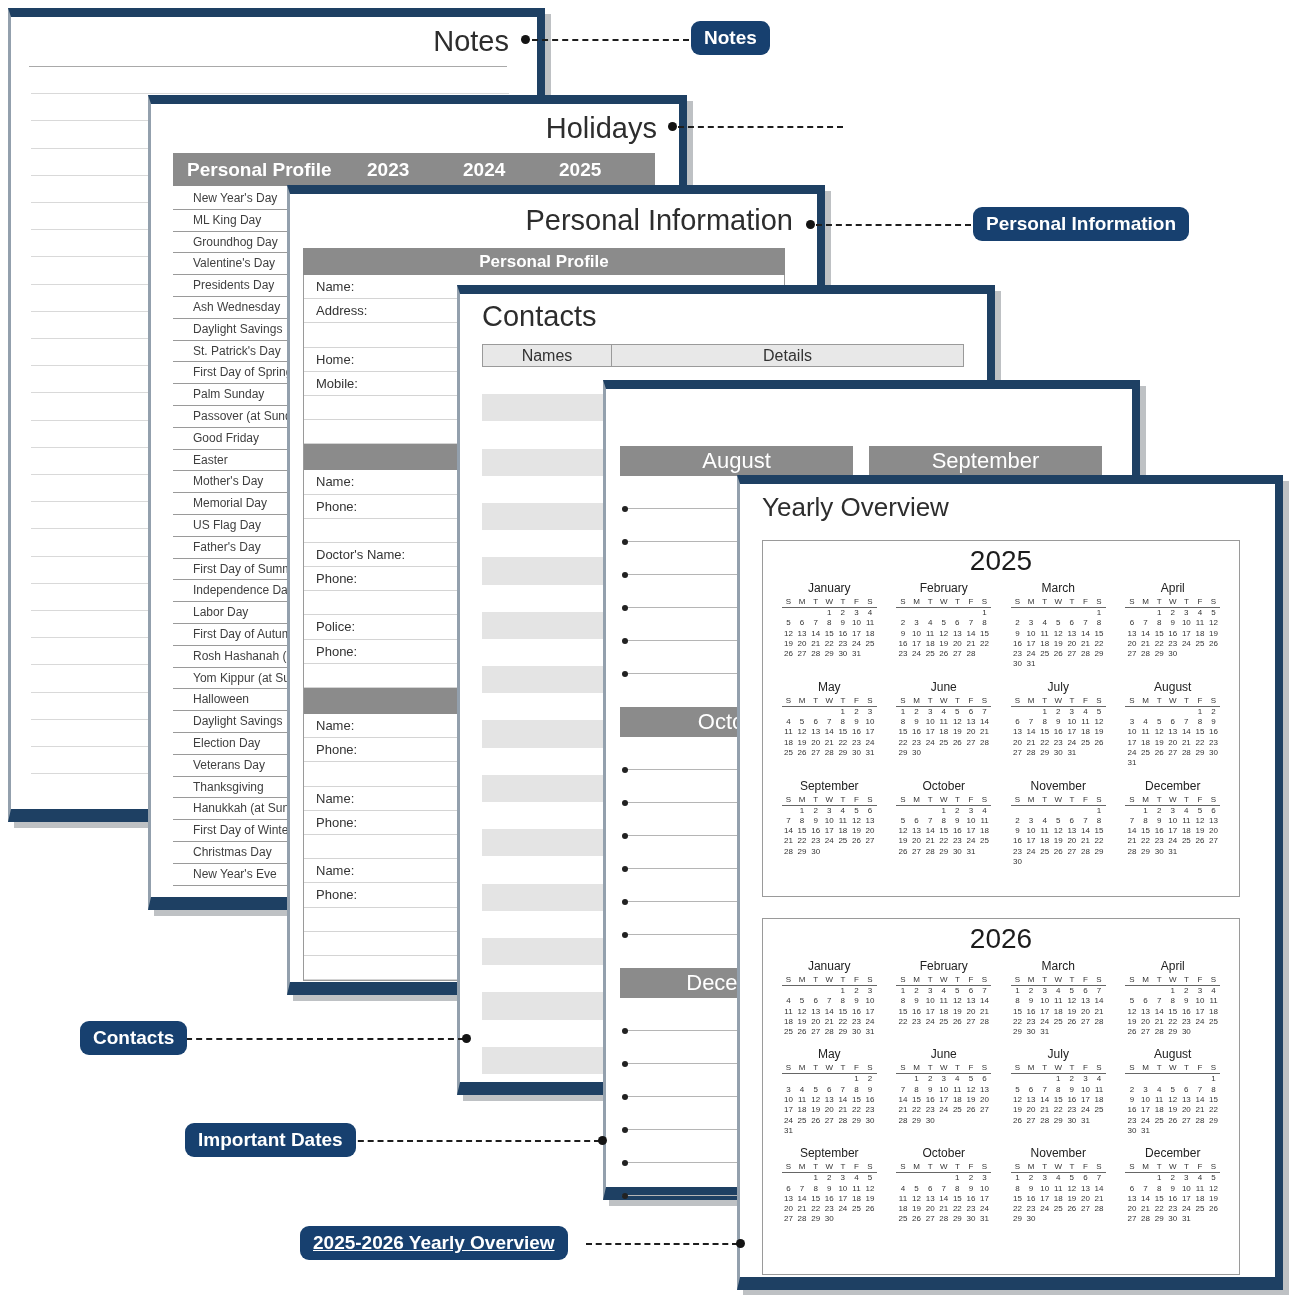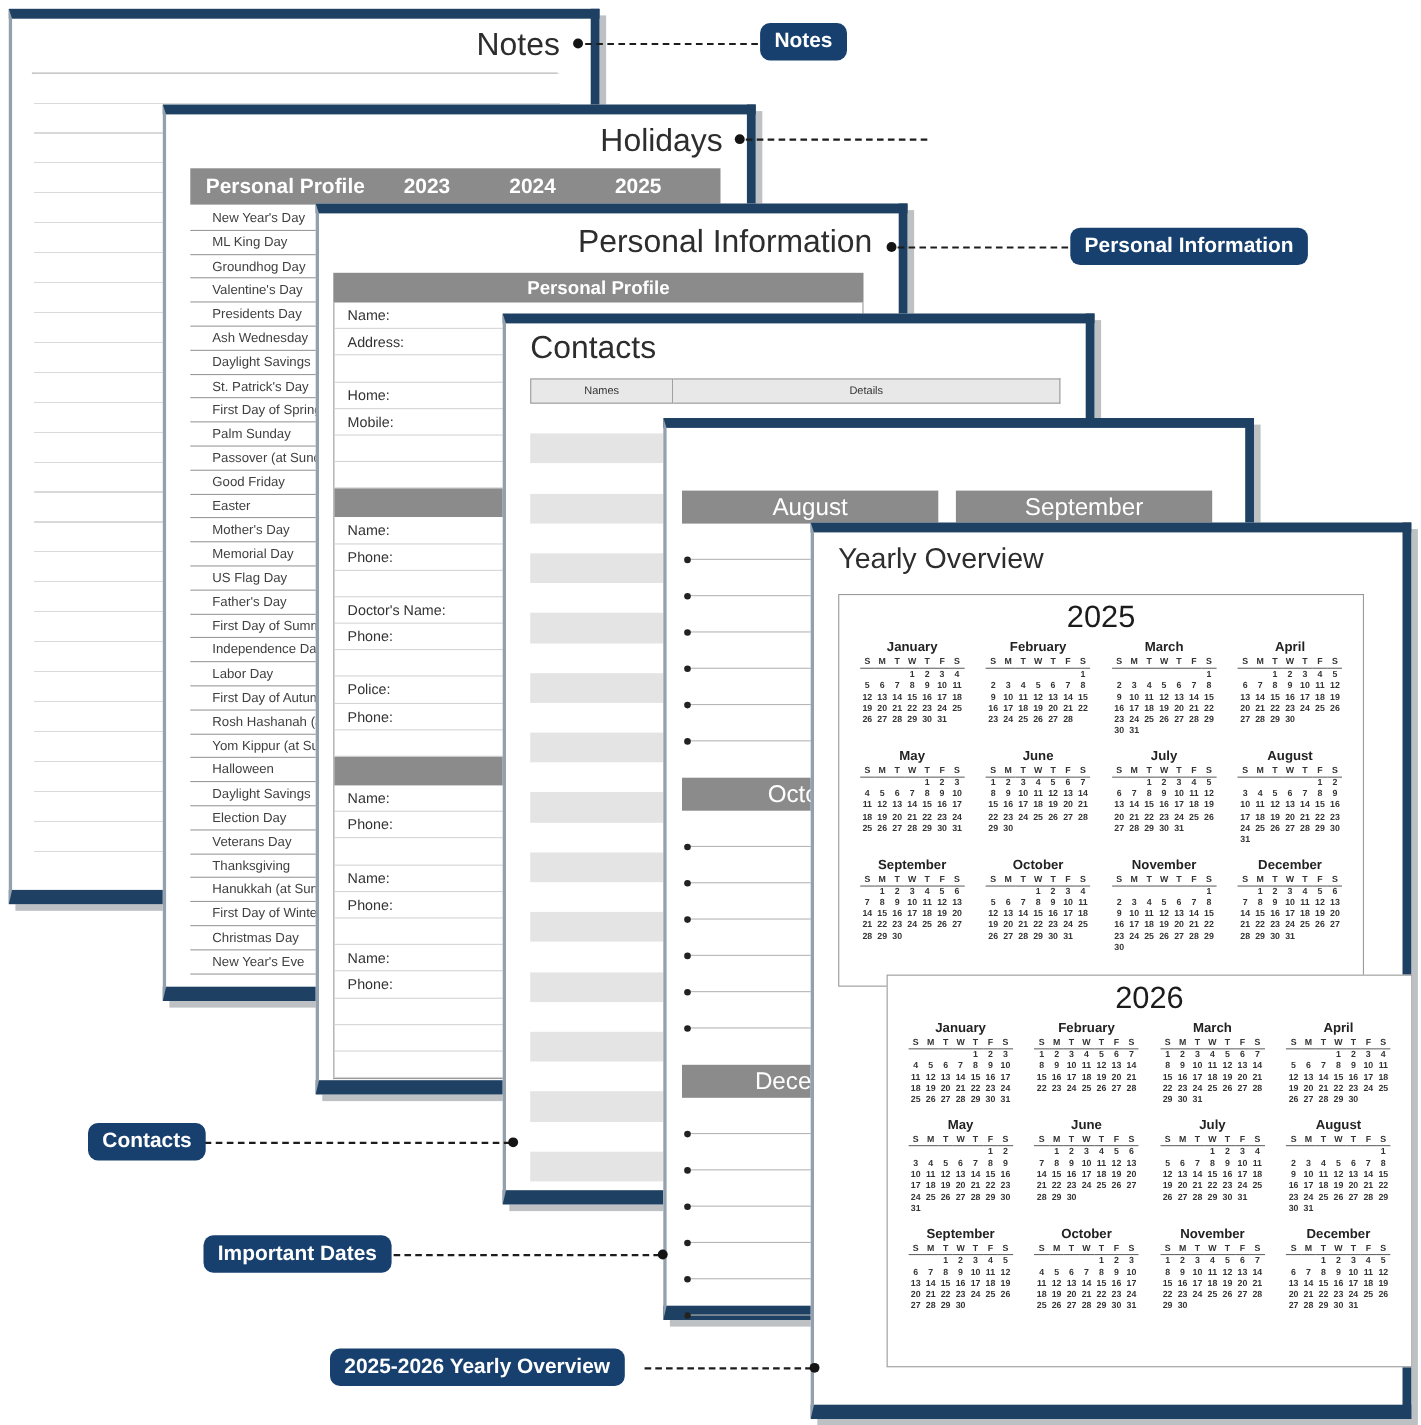--- a/index.html
+++ b/index.html
@@ -40,21 +40,21 @@
   #personal-rows{position:absolute; left:13px; top:81px; width:482px; box-sizing:border-box;
     border-left:1px solid #9a9a9a; border-right:1px solid #9a9a9a; border-bottom:1px solid #9a9a9a;}
   .p-row{height:23.2px; line-height:23.2px; border-bottom:1px solid #d4d4d4; font-size:13px; color:#333; padding-left:12px; white-space:nowrap; overflow:hidden;}
   .p-bar{height:26px; background:#8b8b8b;}
 
   
   #contacts-page{left:457px; top:285px; width:538px; height:810px; z-index:4;}
   #contacts-page .page-title{top:6px; left:22px;}
   #contacts-header{position:absolute; left:22px; top:50px; width:482px; height:23px; display:flex;}
   .c-head-cell{box-sizing:border-box; background:#e8e8e8; border:1px solid #9a9a9a;
-    font-size:10px; color:#333; text-align:center; line-height:21px;}
+    font-size:16px; color:#333; text-align:center; line-height:21px;}
   .c-head-cell.names{width:130px;}
   .c-head-cell.details{flex:1; border-left:none;}
   #contact-rows{position:absolute; left:22px; top:73px; width:482px;}
   .c-row{height:27.2px;}
   .c-row.alt{background:#e4e4e4;}
 
   
   #dates-page{left:603px; top:380px; width:537px; height:820px; z-index:5;}
   #dates-page .page-title{top:12px; left:0; width:100%; text-align:center; font-size:25px;}
   #date-sections{position:absolute; left:14px; top:57px; right:14px;}
@@ -64,24 +64,24 @@
     font-size:22px; text-align:center; line-height:30px;}
   .entry-row{position:relative; height:32px; border-bottom:1px solid #b5b5b5; margin-left:2px;}
   .entry-row::before{content:""; position:absolute; left:0; bottom:-3.5px; width:6px; height:6px; border-radius:50%; background:#222;}
 
   
   #yearly-page{left:737px; top:475px; width:546px; height:815px; z-index:6;}
   #yearly-page .page-title{top:8px; left:22px; font-size:26px;}
   .year-box{position:absolute; left:22px; width:478px; height:357px; box-sizing:border-box;
     border:1px solid #9a9a9a; background:#fff;}
   #year-box-2025{top:56px;}
-  #year-box-2026{top:402px;margin-left:44px;}
+  #year-box-2026{top:434px;}
   .year-label{text-align:center; font-size:28px; color:#1c1c1c; margin-top:4px;}
   .months-grid{display:grid; grid-template-columns:repeat(4,1fr); column-gap:6px; row-gap:10px;
-    padding:4px 12px 0 12px; align-items:start;font-weight:bold;}
+    padding:4px 12px 0 12px; align-items:start;}
   .mini-cal{}
   .m-name{text-align:center; font-size:12px; color:#222; margin-bottom:2px;}
   .m-grid{display:grid; grid-template-columns:repeat(7,13.6px); justify-content:center;}
   .m-h{font-size:8px; color:#333; text-align:center; height:10px; line-height:10px; border-bottom:1px solid #666;}
   .m-d{font-size:8px; color:#333; text-align:center; height:10.3px; line-height:10.3px;}
 
   
   .callout{position:absolute; z-index:10; background:#17406f; color:#fff; font-weight:bold;
     font-size:19px; padding:6px 13px; border-radius:9px; white-space:nowrap;}
   .dash-line{position:absolute; z-index:9; height:0; border-top:2px dashed #1d1d1d;}
@@ -1351,21 +1351,21 @@
             </div>
           </div>
         </div>
     </div>
   </div>
 
   <div class="callout" style="left:691px; top:21px;">Notes</div>
   <div class="callout" style="left:973px; top:207px;">Personal Information</div>
   <div class="callout" style="left:80px; top:1021px;">Contacts</div>
   <div class="callout" style="left:185px; top:1123px;">Important Dates</div>
-  <div class="callout" style="left:300px; top:1226px;">2025-2026 Yearly Overview</div>
+  <div class="callout" style="left:300px; top:1226px;text-decoration:underline;">2025-2026 Yearly Overview</div>
 
   <div class="dash-line" style="left:532px; top:39px;  width:157px;"></div>
   <div class="dot" style="left:521px; top:35px;"></div>
 
   <div class="dash-line" style="left:678px; top:126px; width:165px;"></div>
   <div class="dot" style="left:668px; top:122px;"></div>
 
   <div class="dash-line" style="left:816px; top:224px; width:155px;"></div>
   <div class="dot" style="left:806px; top:220px;"></div>
 

